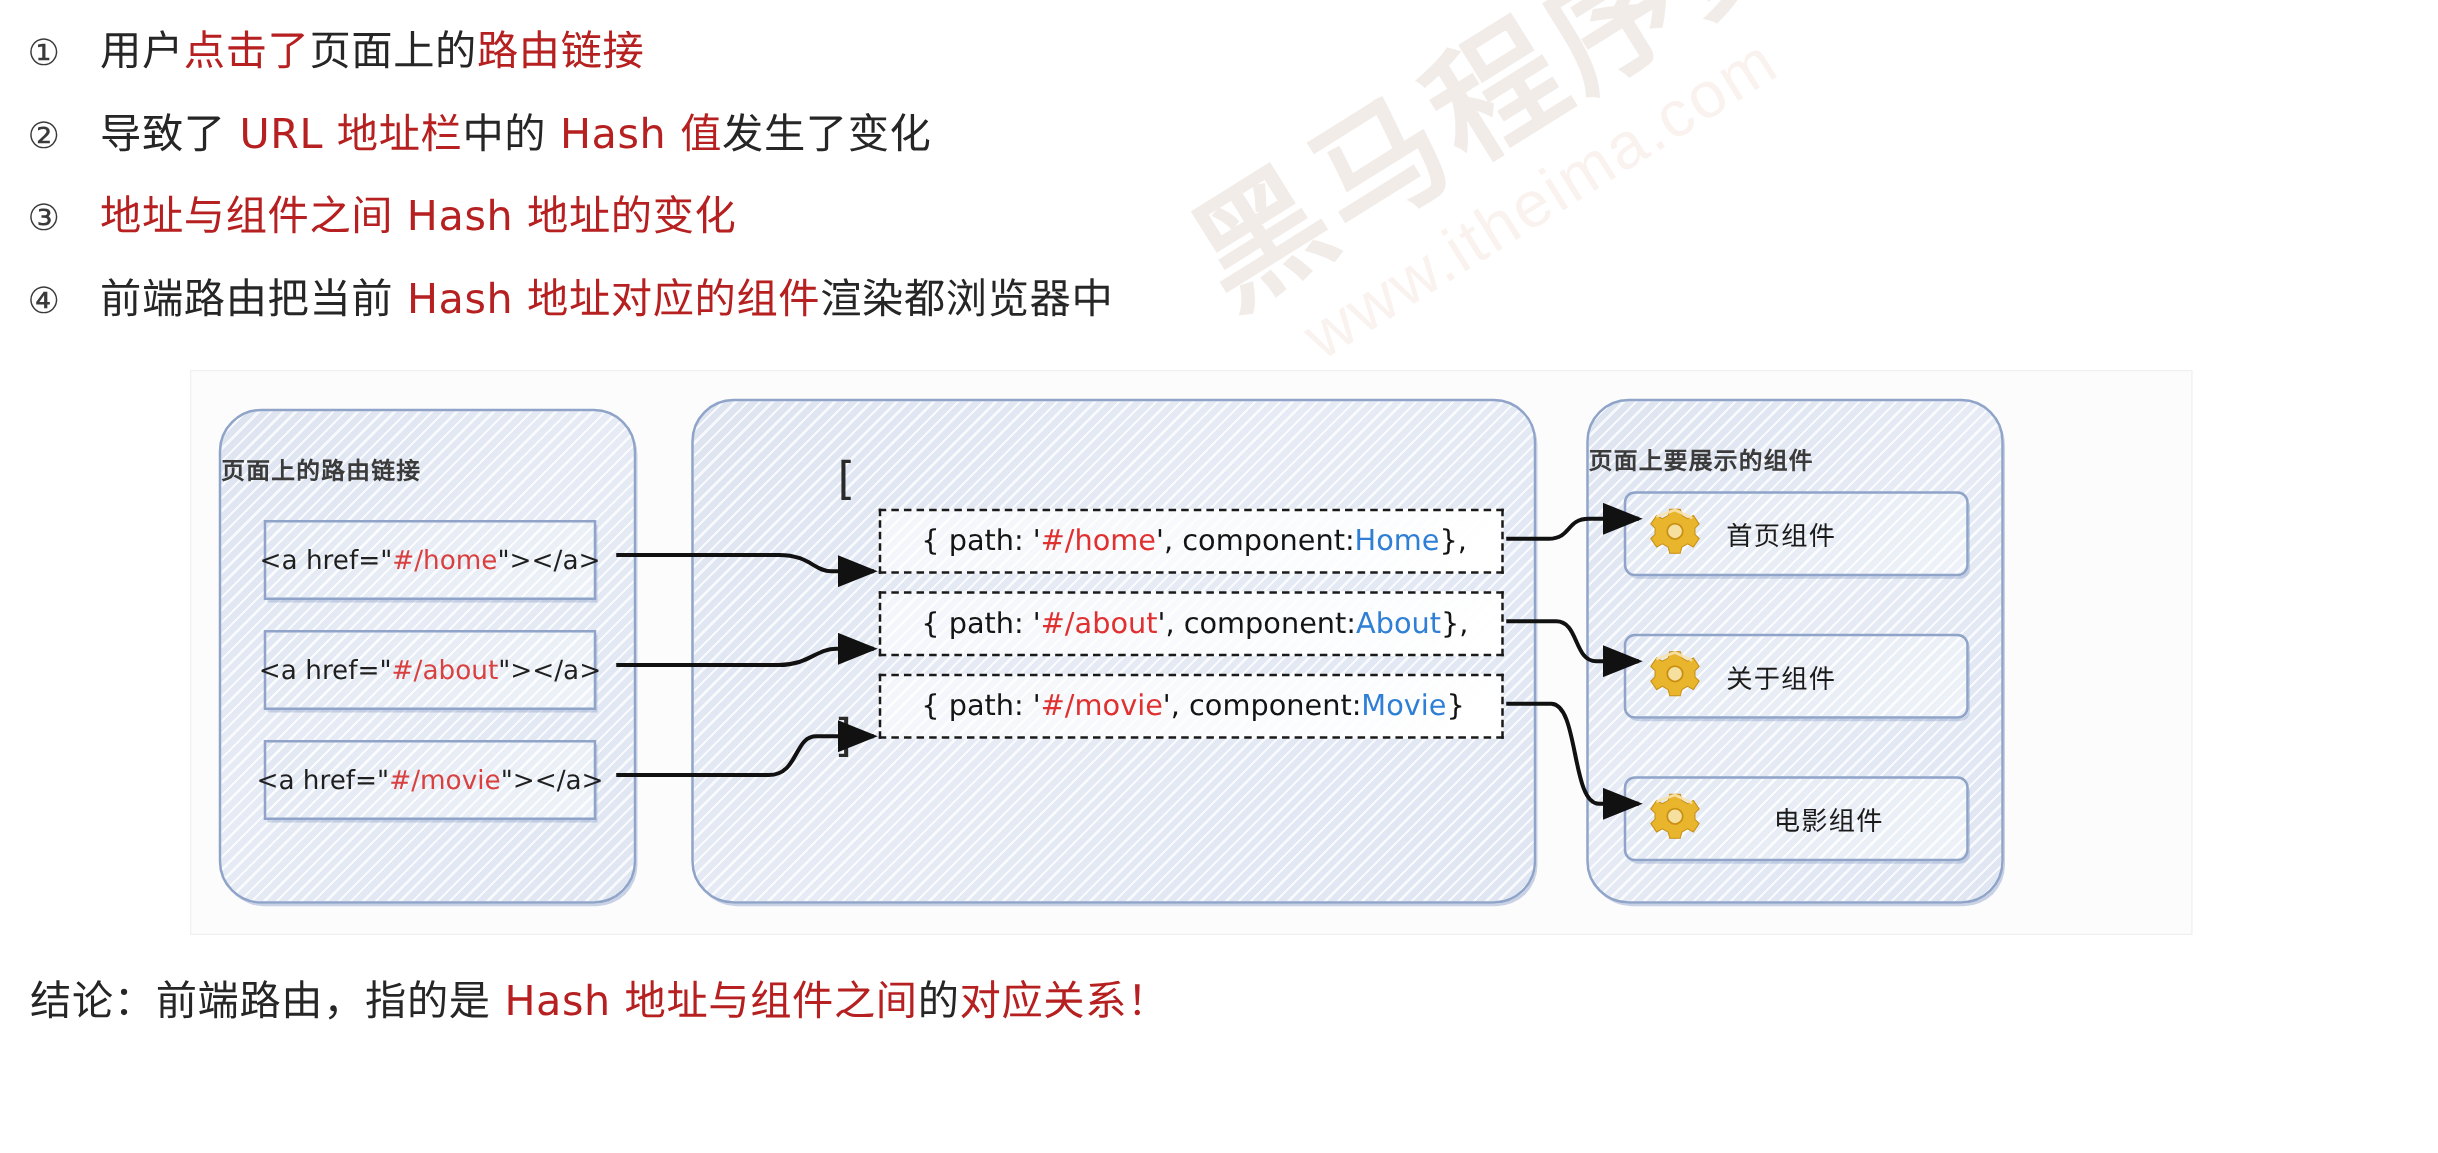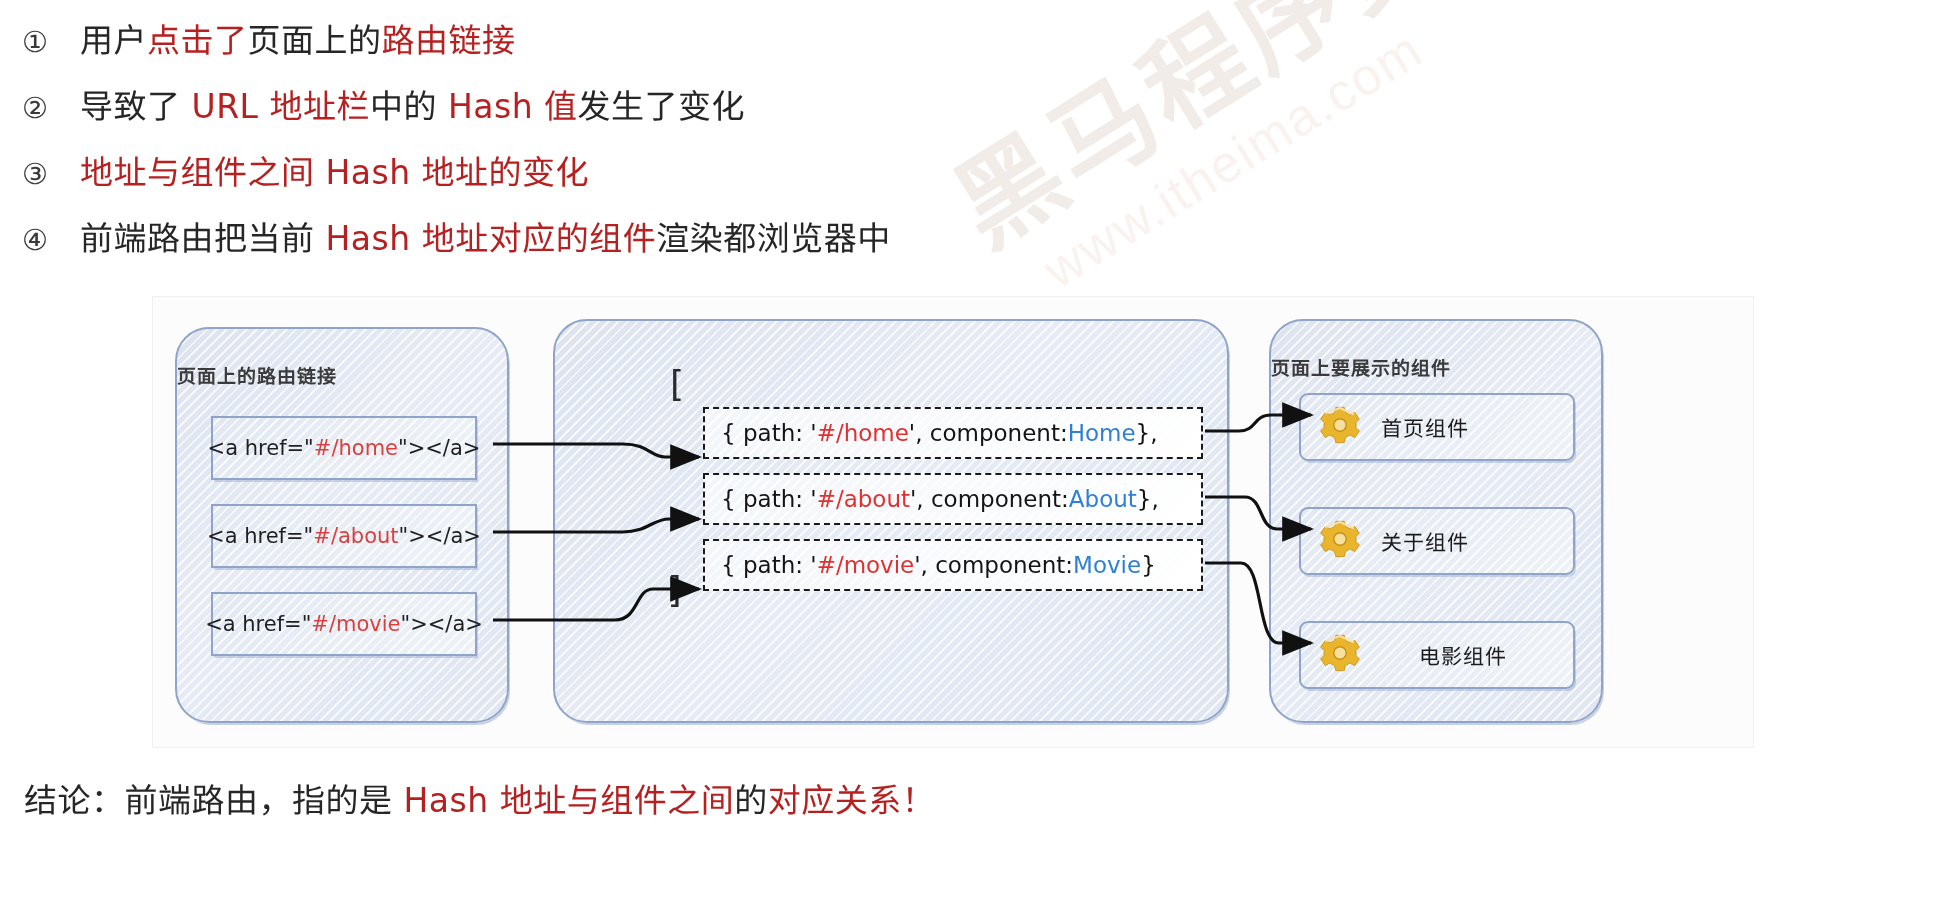--- a/index.html
+++ b/index.html
@@ -98,21 +98,21 @@
   .br-close{left:110px;top:248px;}
   .routerow{
     position:absolute;left:148px;width:500px;height:52px;
     border:2px dashed #1a1a1a;
     background:
       repeating-linear-gradient(-45deg,
         rgba(255,255,255,0) 0px,rgba(255,255,255,0) 5px,
         rgba(255,255,255,.85) 5px,rgba(255,255,255,.85) 7px),
       linear-gradient(135deg,#f2f5fa,#ffffff);
     display:flex;align-items:center;
-    padding-left:16px;box-sizing:border-box;
+    padding-left:32px;box-sizing:border-box;
     font-family:"DejaVu Sans",sans-serif;font-size:23px;color:#141414;
     white-space:nowrap;
   }
   .routerow .path{color:#e03030;}
   .routerow .comp{color:#2f7fd6;}
   .rr1{top:86px;} .rr2{top:152px;} .rr3{top:218px;}
 
   
   .compbox{
     position:absolute;left:28px;width:272px;height:64px;

